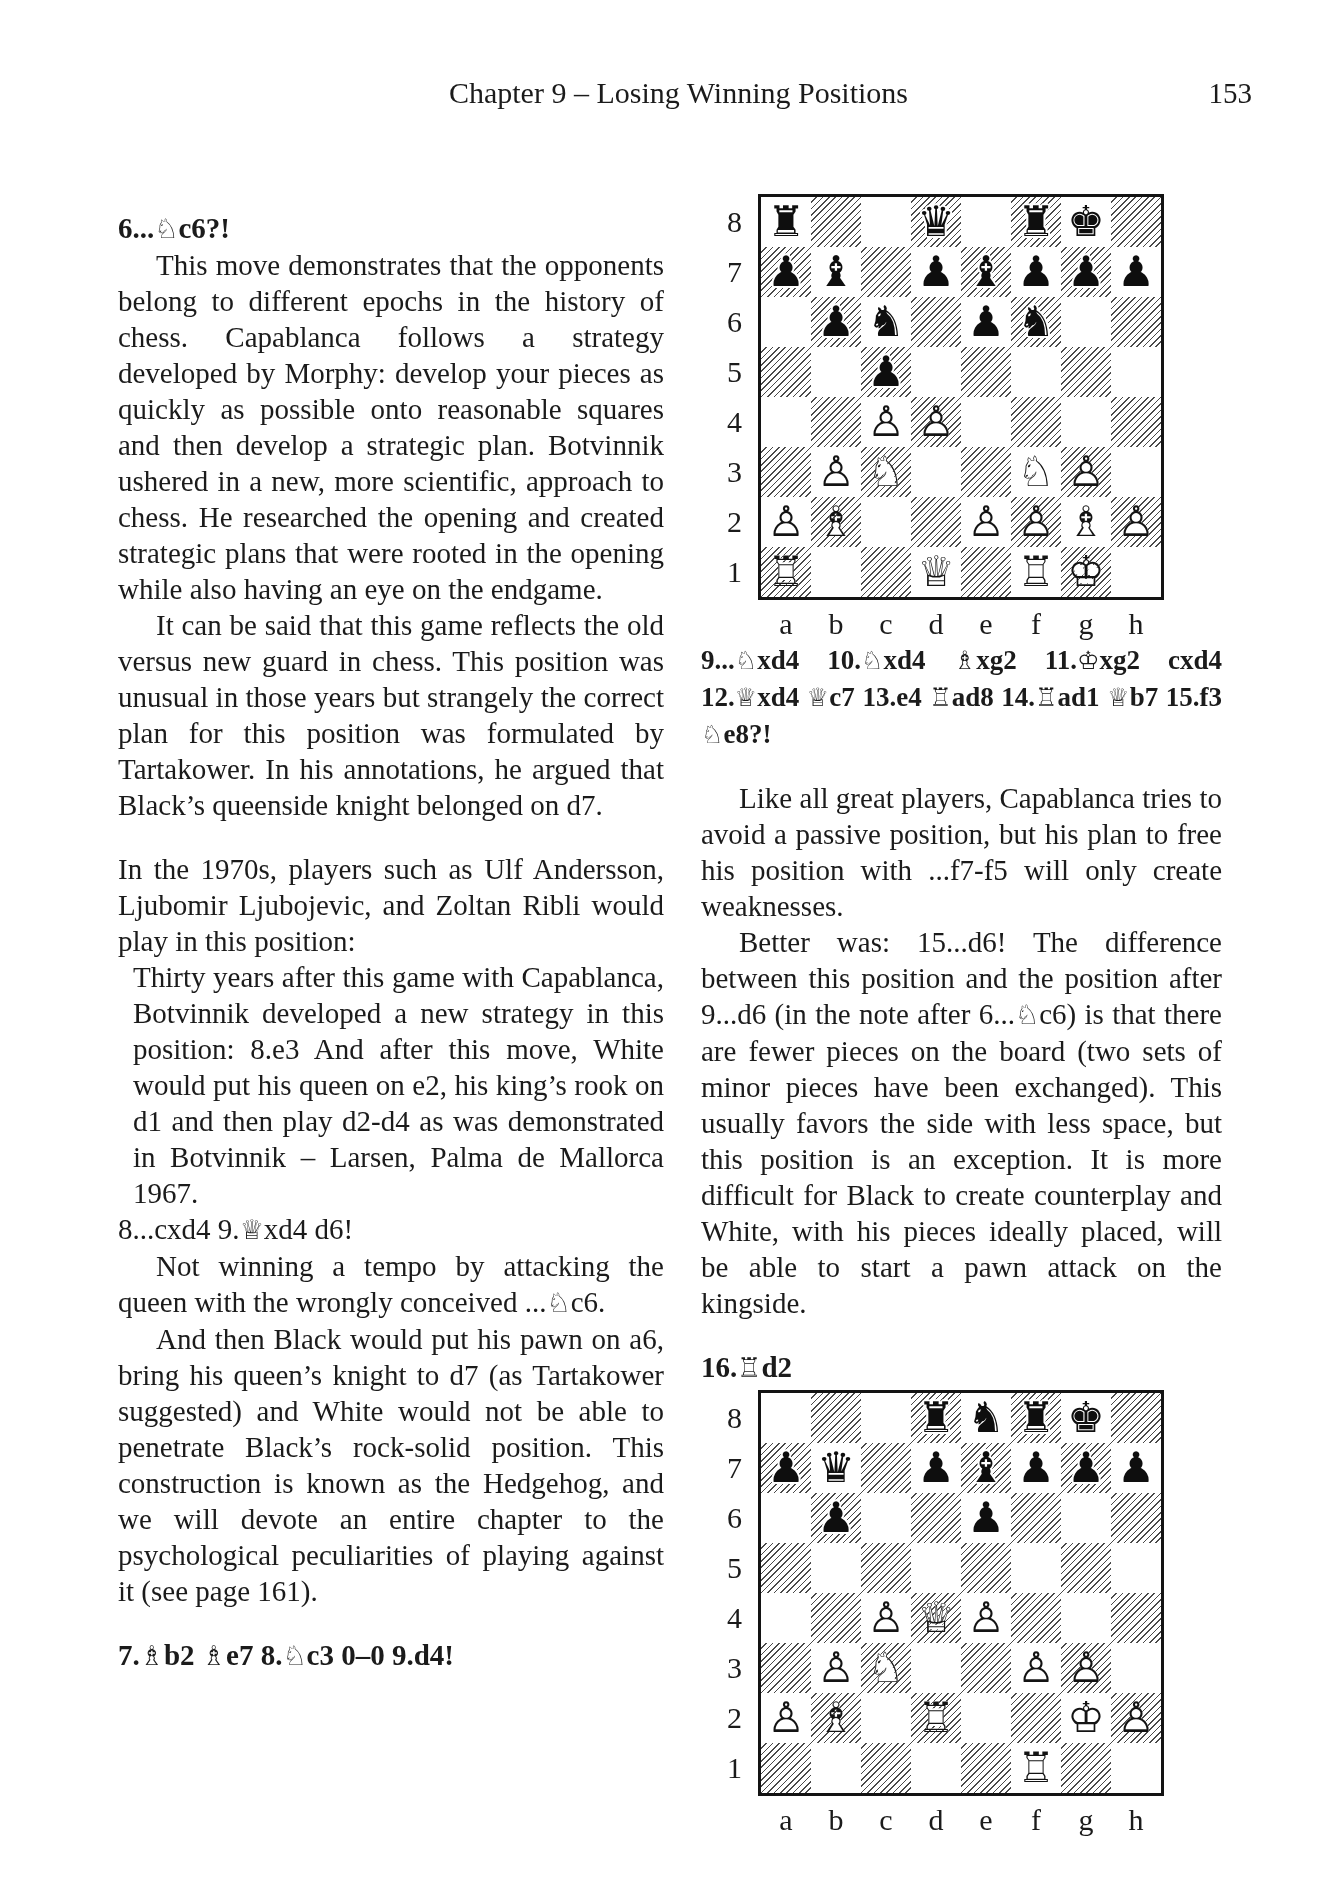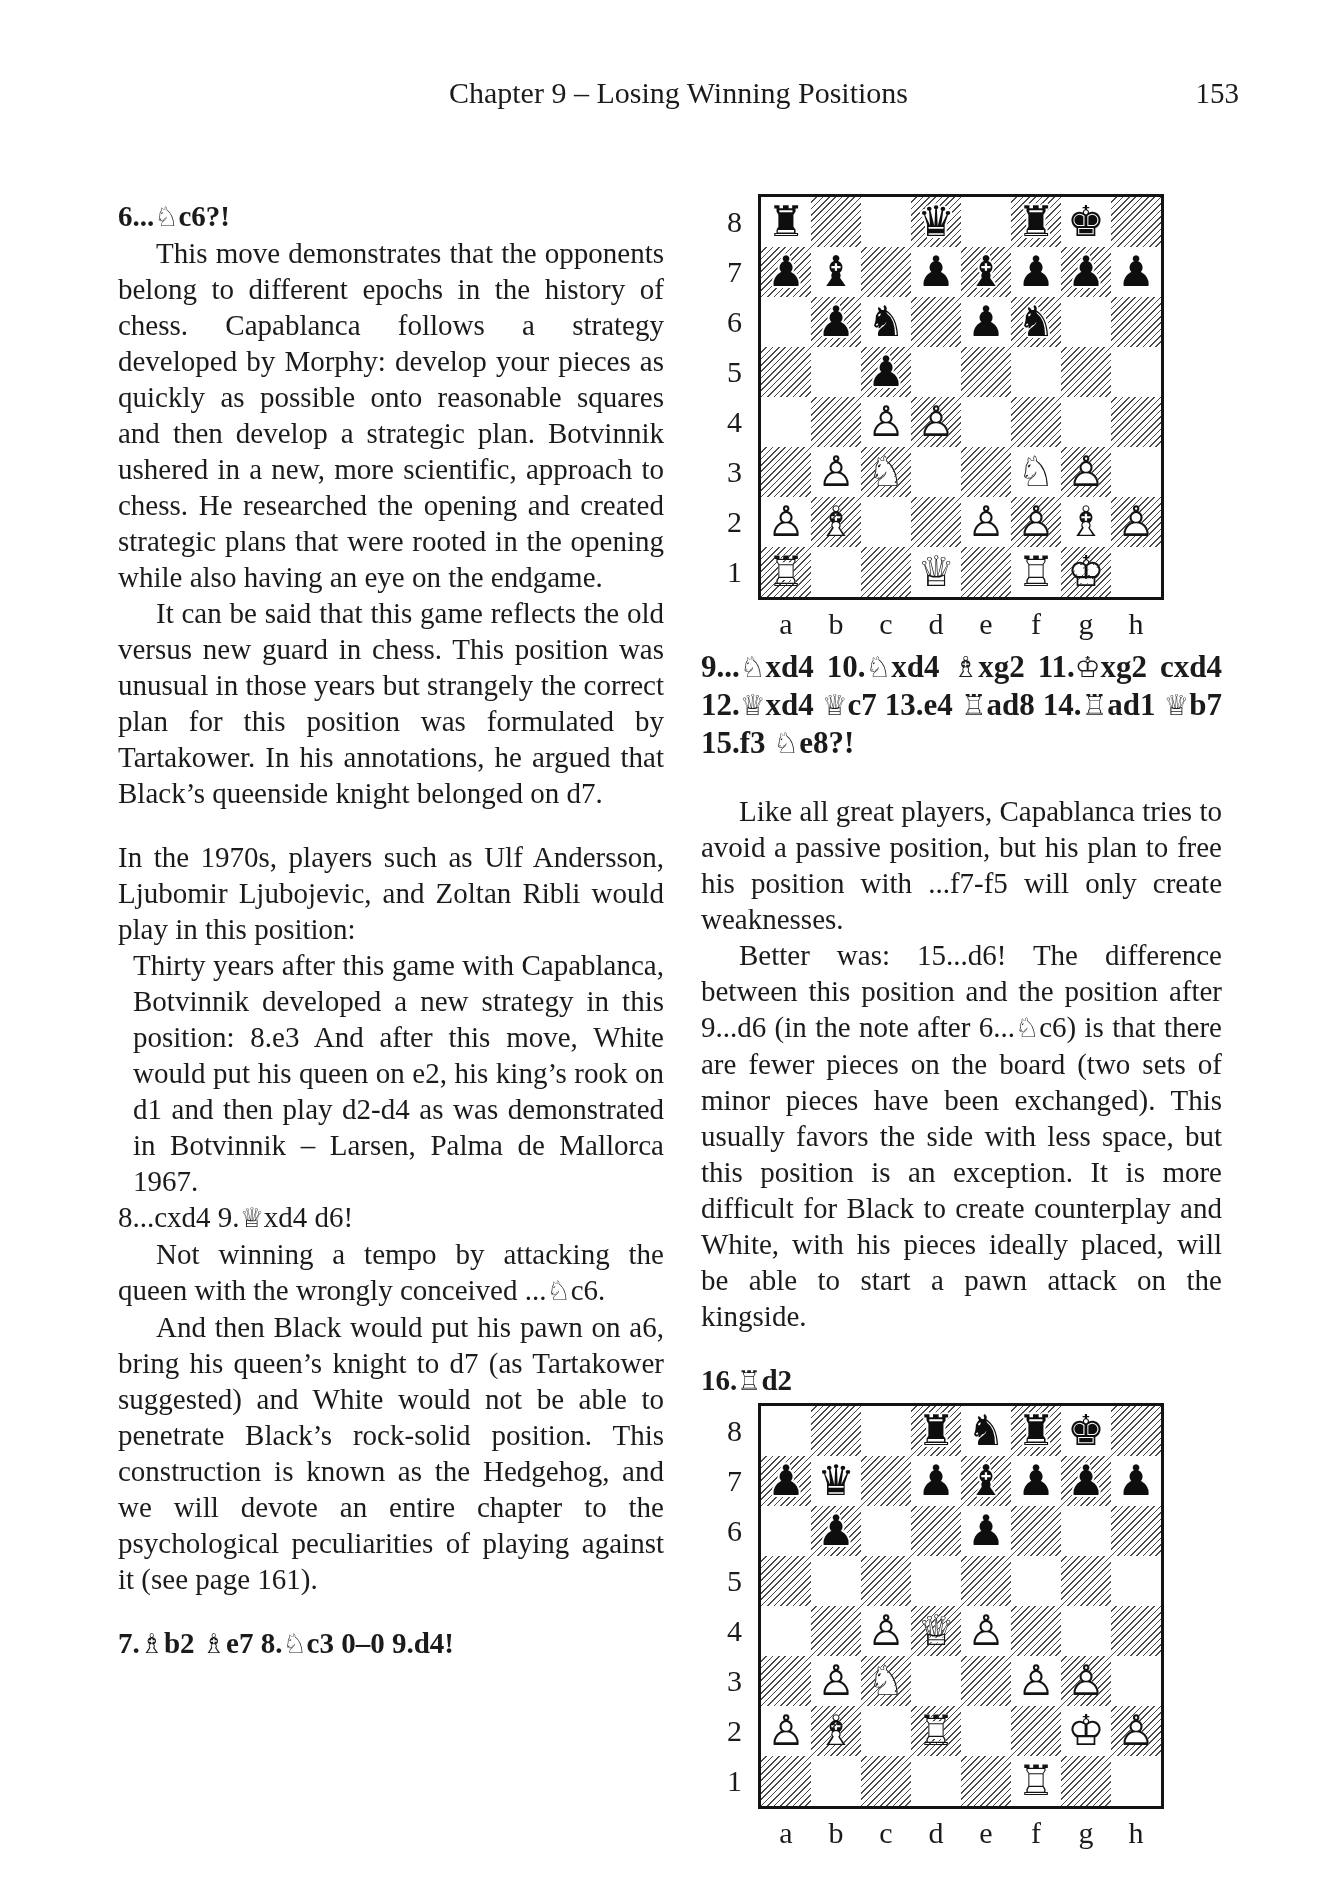--- a/index.html
+++ b/index.html
@@ -1,25 +1,25 @@
 <!DOCTYPE html>
 <html><head>
 <meta charset="utf-8">
 <style>
   html,body{margin:0;padding:0;background:#e8e8e8;}
   .page{position:relative;width:1339px;height:1890px;background:#ffffff;overflow:hidden;
         font-family:"Liberation Serif","DejaVu Serif",serif;color:#1b1b1b;padding-left:19px;}
   .header-title{position:absolute;left:118px;right:119px;top:76px;text-align:center;
         font-size:30px;line-height:34px;}
-  .page-number{position:absolute;right:119px;top:76px;font-size:29px;line-height:34px;}
+  .page-number{position:absolute;right:106px;top:76px;font-size:29px;line-height:34px;}
   .col-left{position:absolute;left:118px;top:198px;width:546px;}
   .col-right{position:absolute;left:701px;top:190px;width:521px;}
   .para{margin:0;font-size:29px;line-height:36px;text-align:justify;}
   .indent{text-indent:38px;}
-  .bold{font-weight:bold;}
+  .bold{font-weight:bold;margin-top:12px;}
   .gap-before{margin-top:28px;}
   .small-gap-before{margin-top:12px;}
   .quote{margin-left:15px;}
   .fig{font-family:"DejaVu Sans",sans-serif;font-size:0.93em;}
   
   .diagram{margin-left:17px;margin-top:4px;}
   .board-wrap{display:flex;}
   .rank-labels{width:40px;display:flex;flex-direction:column;padding-top:3px;}
   .rank-labels div{height:50px;line-height:50px;text-align:right;padding-right:16px;font-size:30px;}
   .board{display:grid;grid-template-columns:repeat(8,50px);grid-template-rows:repeat(8,50px);
@@ -30,21 +30,21 @@
   .pc{display:grid;place-items:center;width:100%;height:100%;
       font-family:"DejaVu Sans",sans-serif;font-size:42px;line-height:1;}
   .pc span{grid-area:1/1;}
   .white-pc .under{color:#ffffff;}
   .white-pc .over{color:#131313;}
   .black-pc{color:#0e0e0e;
       text-shadow:-2px 0 #fff,2px 0 #fff,0 -2px #fff,0 2px #fff,
                   -1.4px -1.4px #fff,1.4px 1.4px #fff,-1.4px 1.4px #fff,1.4px -1.4px #fff;}
   .file-labels{display:flex;margin-left:43px;margin-top:6px;}
   .file-labels div{width:50px;text-align:center;font-size:30px;line-height:36px;}
-  .caption{margin-top:6px;font-weight:bold;font-size:31px;line-height:37px;text-align:justify;}
+  .caption{margin-top:0;font-weight:bold;font-size:27px;line-height:37px;text-align:justify;}
 </style>
 </head>
 <body>
 
 <div class="page">
 
   <div class="header-title">Chapter 9 – Losing Winning Positions</div>
   <div class="page-number">153</div>
 
   <div class="col-left">

